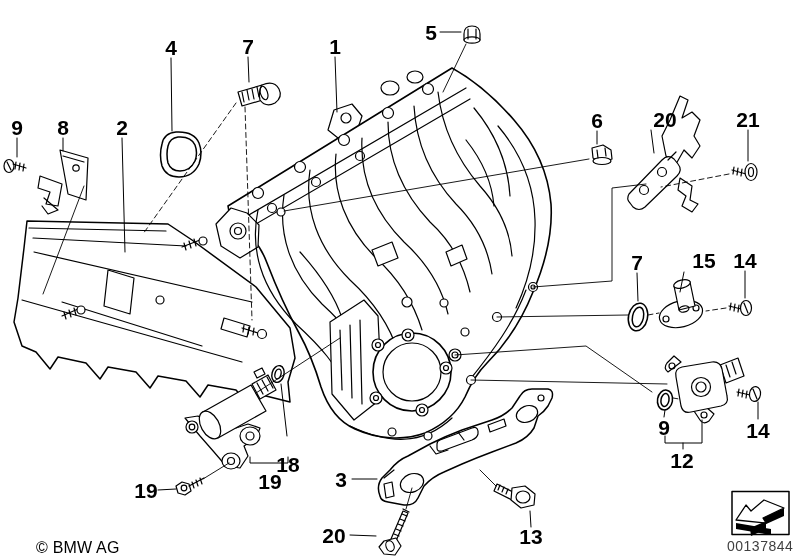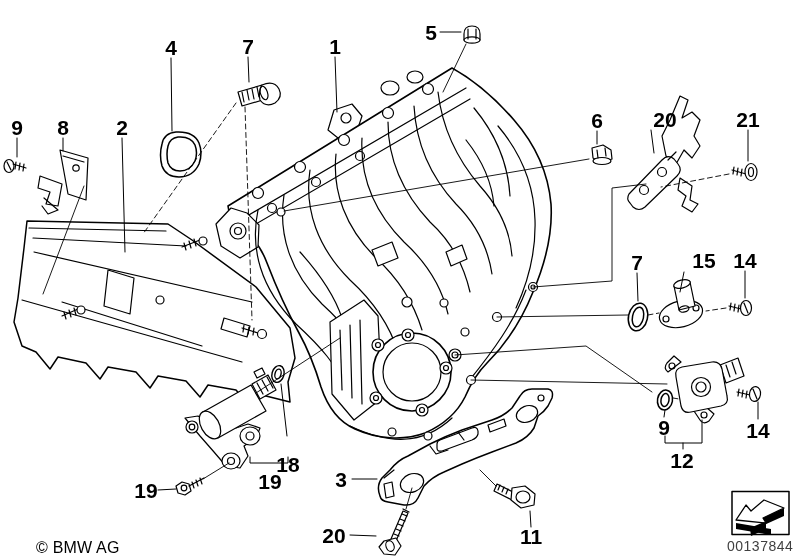--- a/index.html
+++ b/index.html
@@ -397,21 +397,21 @@
       <div class="callout" style="left: 335px; top: 46px;">1</div>
       <div class="callout" style="left: 122px; top: 127px;">2</div>
       <div class="callout" style="left: 341px; top: 479px;">3</div>
       <div class="callout" style="left: 171px; top: 47px;">4</div>
       <div class="callout" style="left: 431px; top: 32px;">5</div>
       <div class="callout" style="left: 597px; top: 120px;">6</div>
       <div class="callout" style="left: 248px; top: 46px;">7</div>
       <div class="callout" style="left: 63px; top: 127px;">8</div>
       <div class="callout" style="left: 17px; top: 127px;">9</div>
       <div class="callout" style="left: 334px; top: 535px;">20</div>
-      <div class="callout" style="left: 531px; top: 536px;">11</div>
+      <div class="callout" style="left: 531px; top: 536px;">13</div>
       <div class="callout" style="left: 682px; top: 460px;">12</div>
       <div class="callout" style="left: 664px; top: 427px;">9</div>
       <div class="callout" style="left: 745px; top: 260px;">14</div>
       <div class="callout" style="left: 758px; top: 430px;">14</div>
       <div class="callout" style="left: 704px; top: 260px;">15</div>
       <div class="callout" style="left: 637px; top: 262px;">7</div>
       <div class="callout" style="left: 270px; top: 481px;">19</div>
       <div class="callout" style="left: 288px; top: 464px;">18</div>
       <div class="callout" style="left: 146px; top: 490px;">19</div>
       <div class="callout" style="left: 665px; top: 119px;">20</div>

